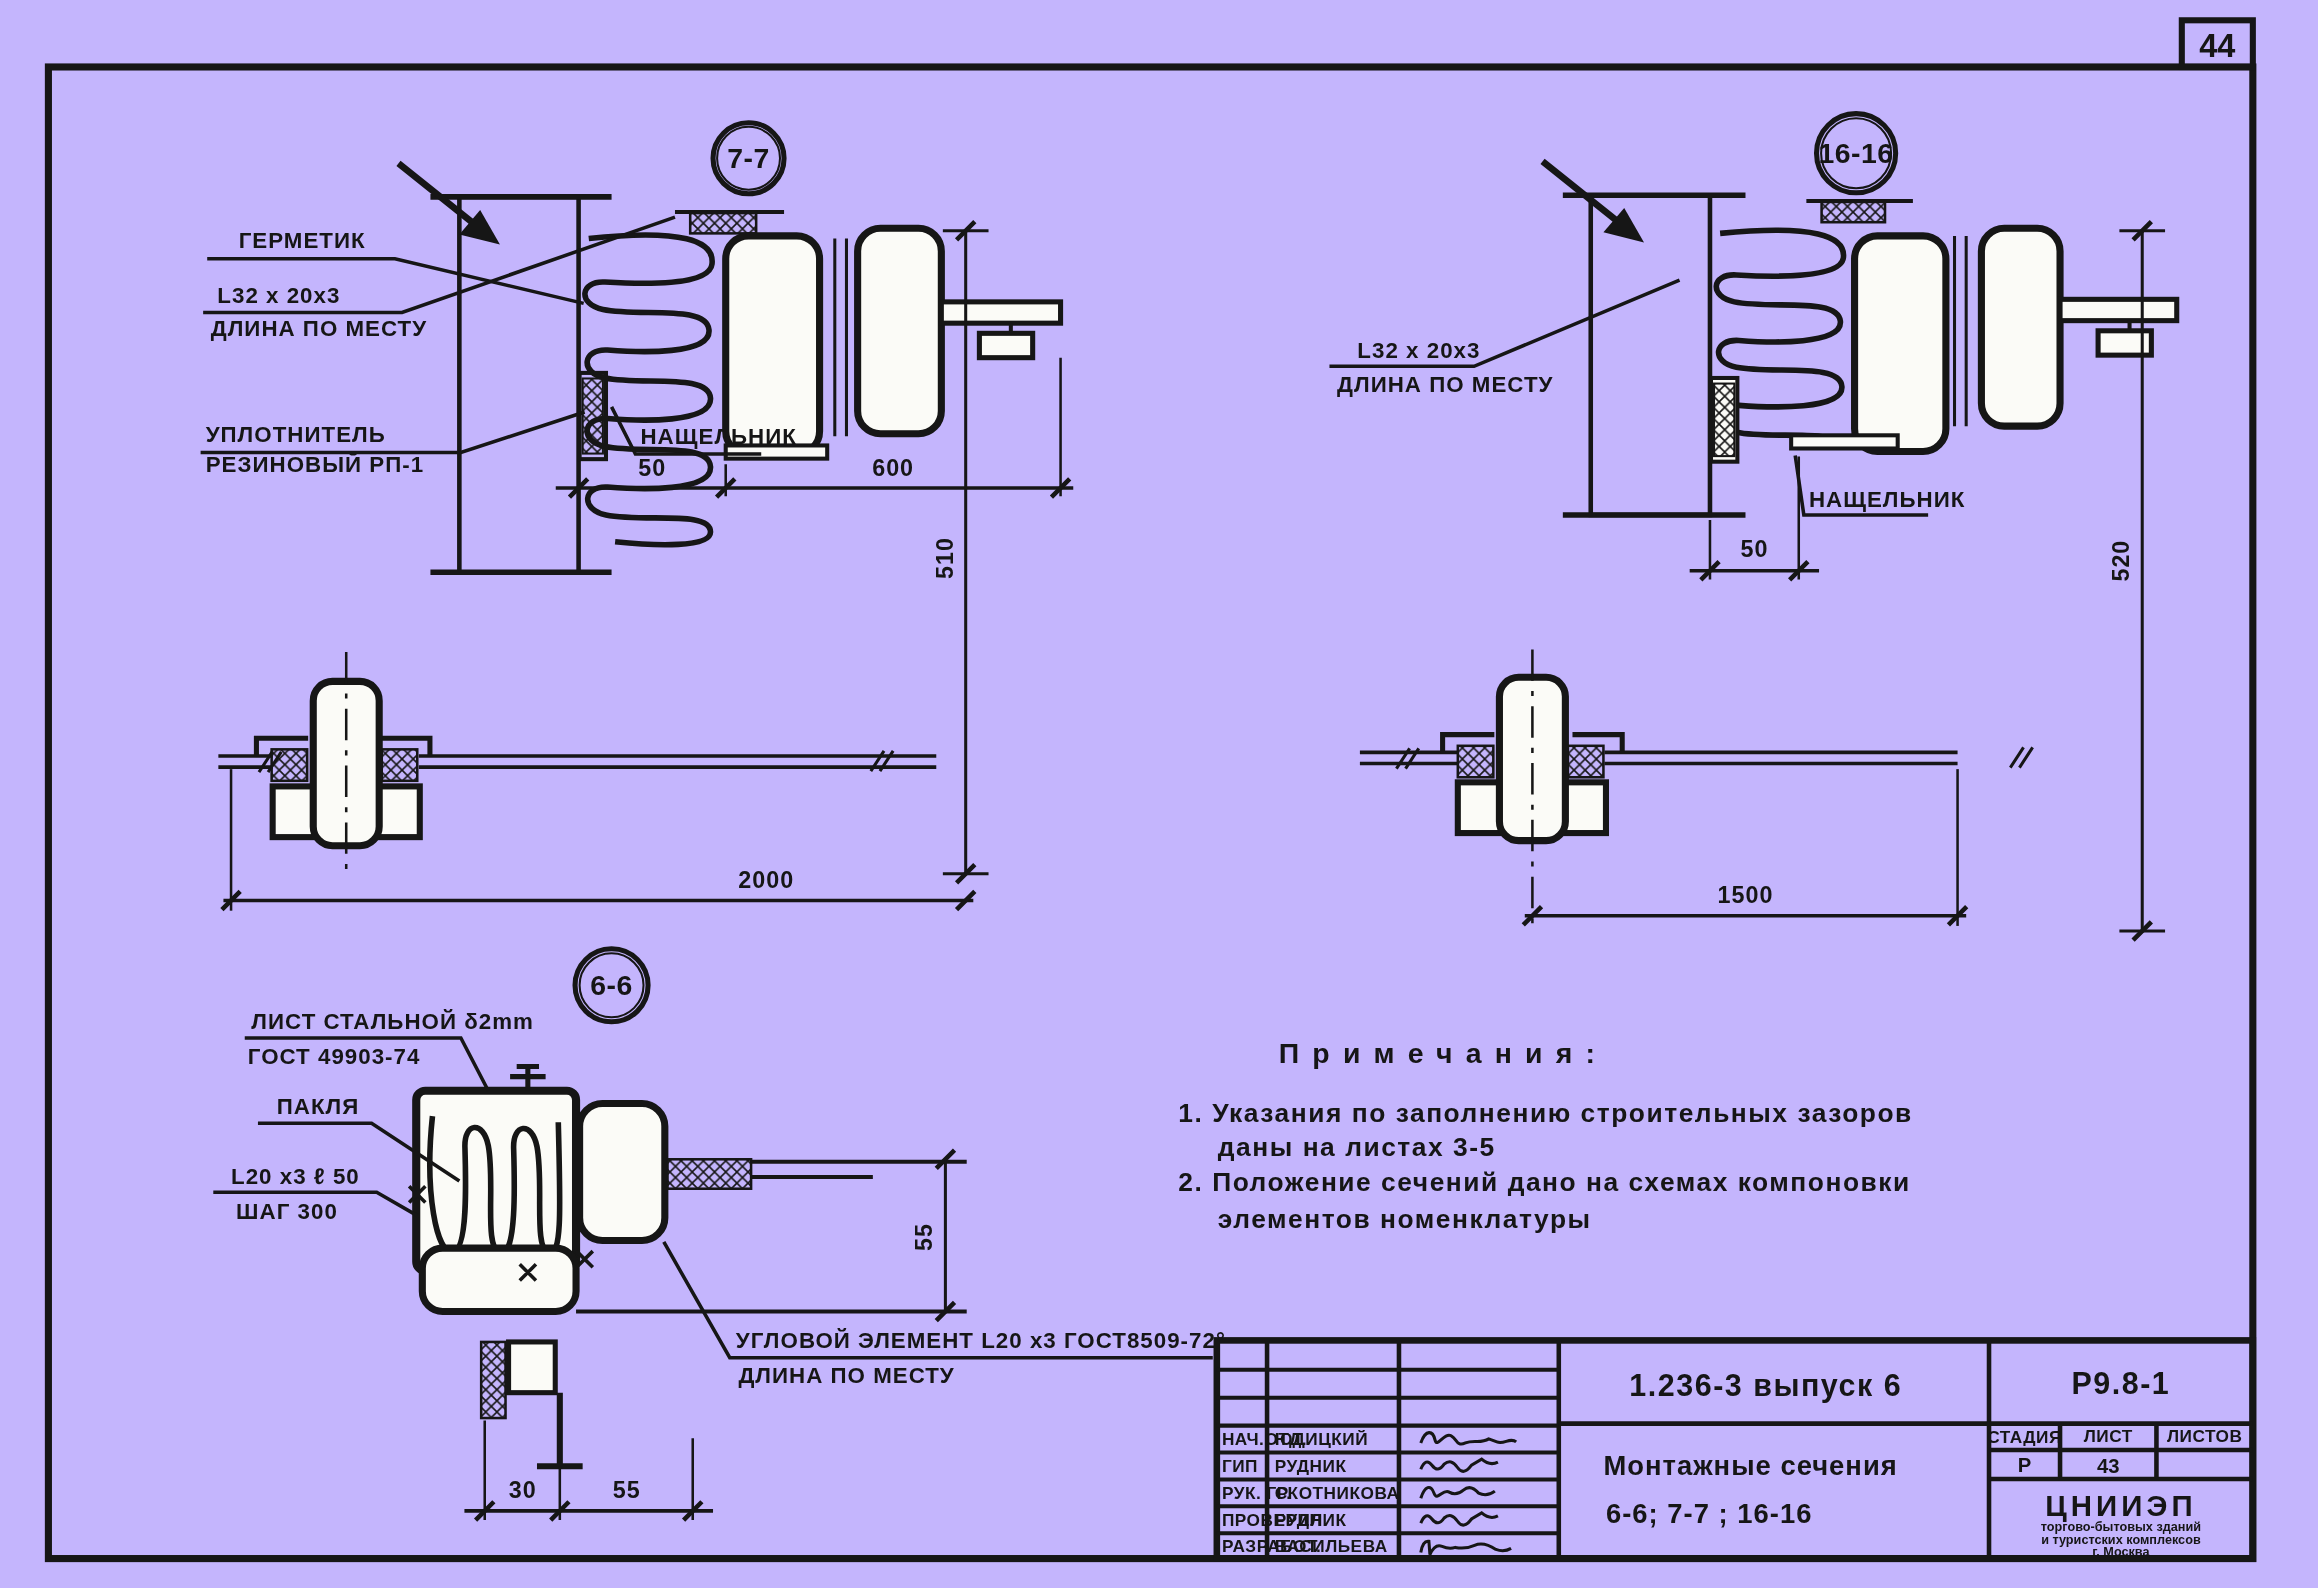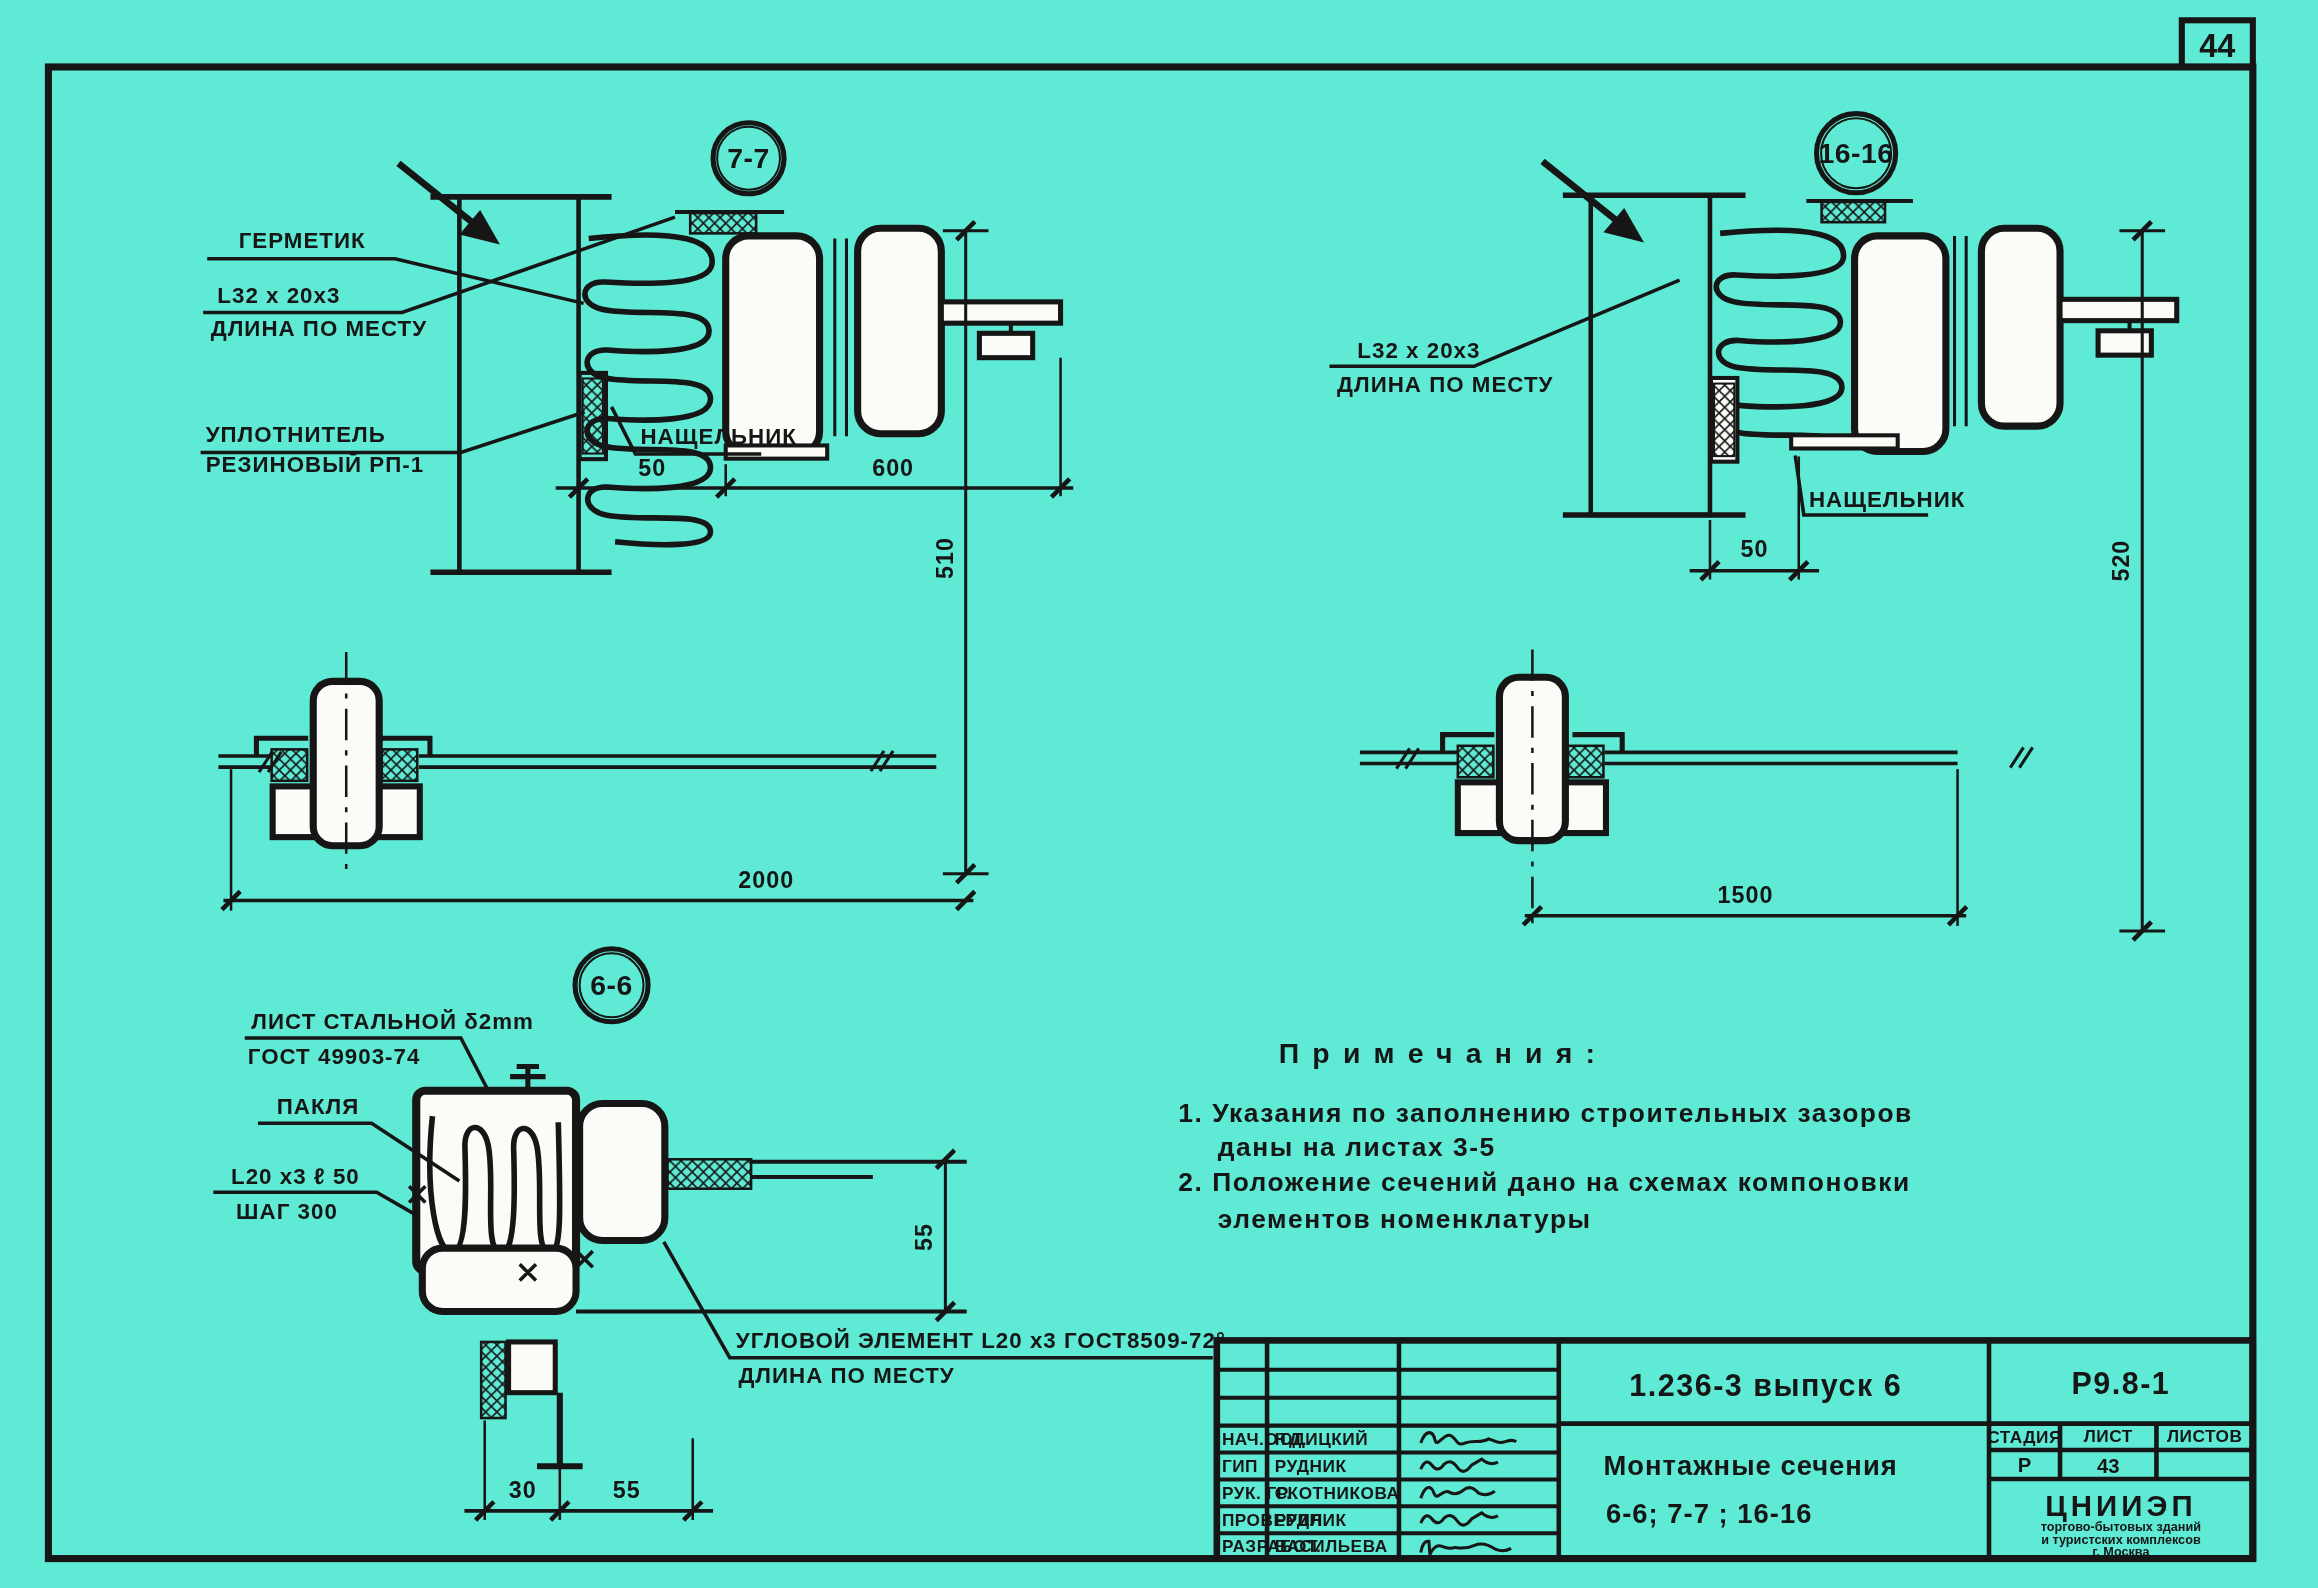--- a/index.html
+++ b/index.html
@@ -1,16 +1,16 @@
 <!DOCTYPE html>
 <html style="font-size:8px"><head>
 <meta charset="utf-8">
 <style>
   html,body{margin:0;padding:0;background:#fbfbf7;}
-  .sheet{position:relative;width:2319px;height:1588px;background:#5eead4;}
+  .sheet{position:relative;width:2319px;height:1588px;background:#c4b5fd;}
   svg{display:block;}
   svg text{font-family:"Liberation Sans","DejaVu Sans",sans-serif;font-weight:700;fill:#161616;}
   .ln{stroke:#161616;fill:none;}
   .fillw{fill:#fbfbf7;}
   .lbl{font-size:44px;letter-spacing:2px;}
   .dim{font-size:46px;letter-spacing:2px;}
   .sect{font-size:56px;letter-spacing:1px;}
   .note{font-size:52px;letter-spacing:3px;}
   .note-t{font-size:56px;letter-spacing:26px;}
   .tb-big{font-size:60px;letter-spacing:3px;}

